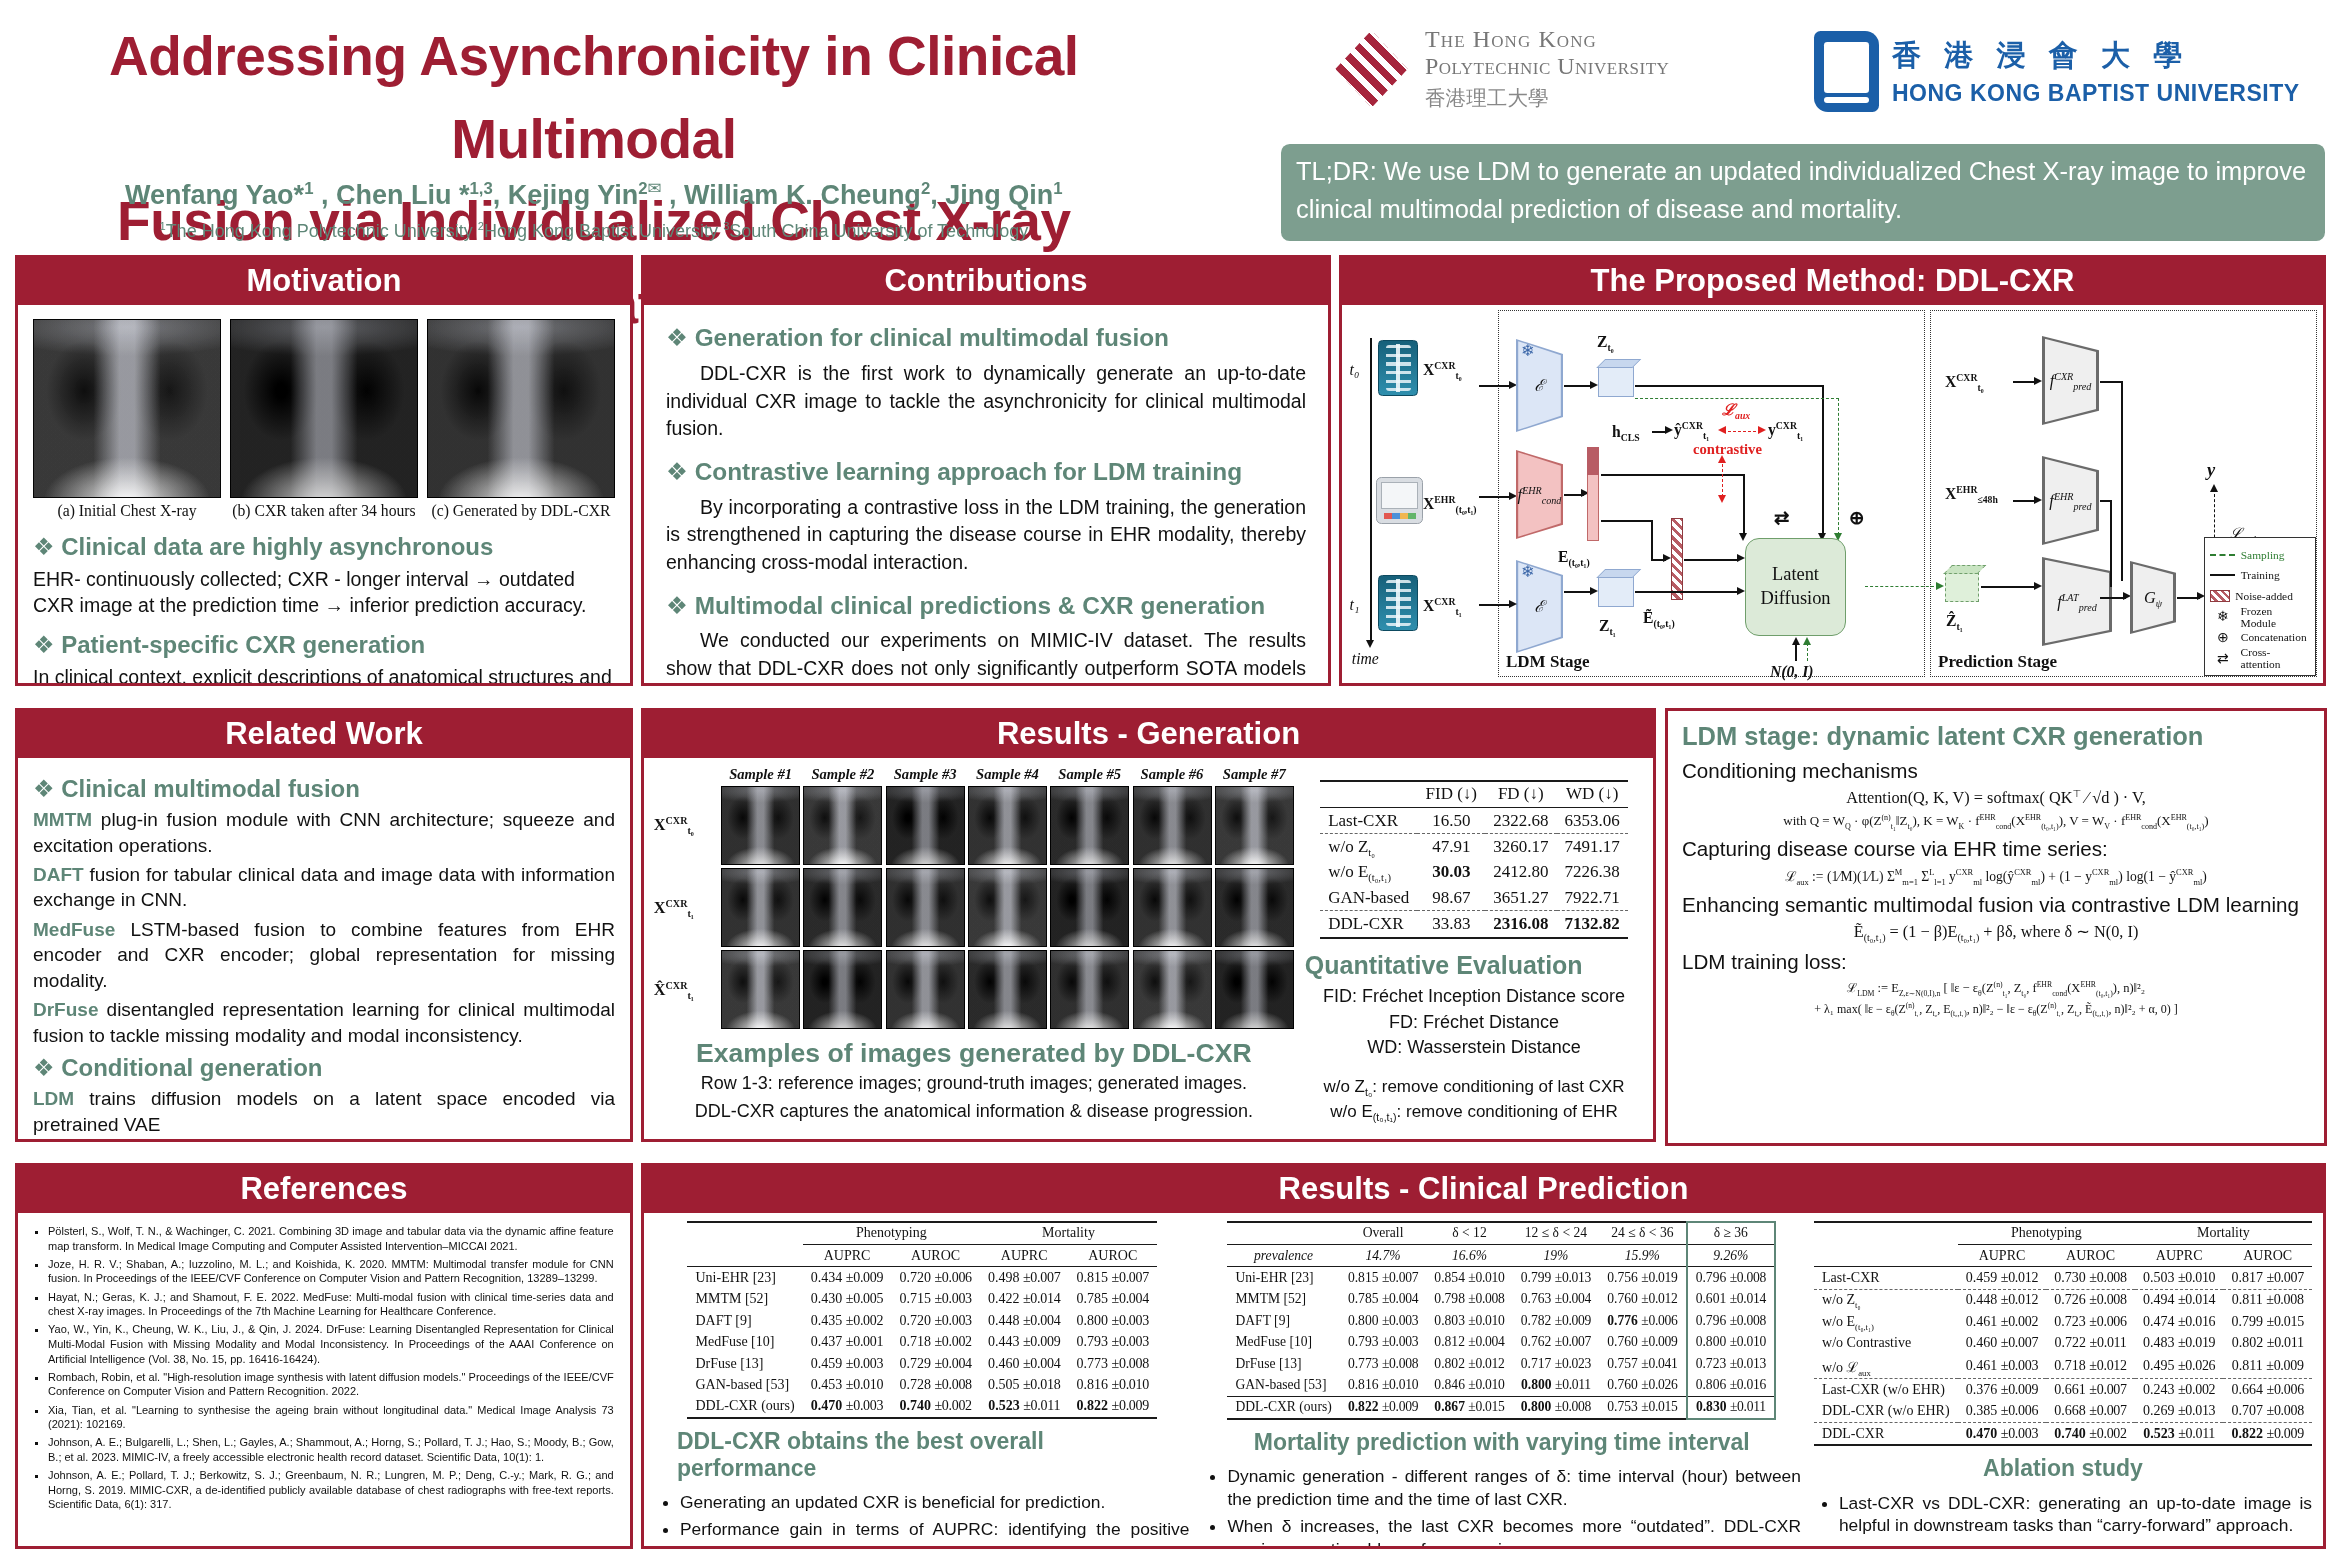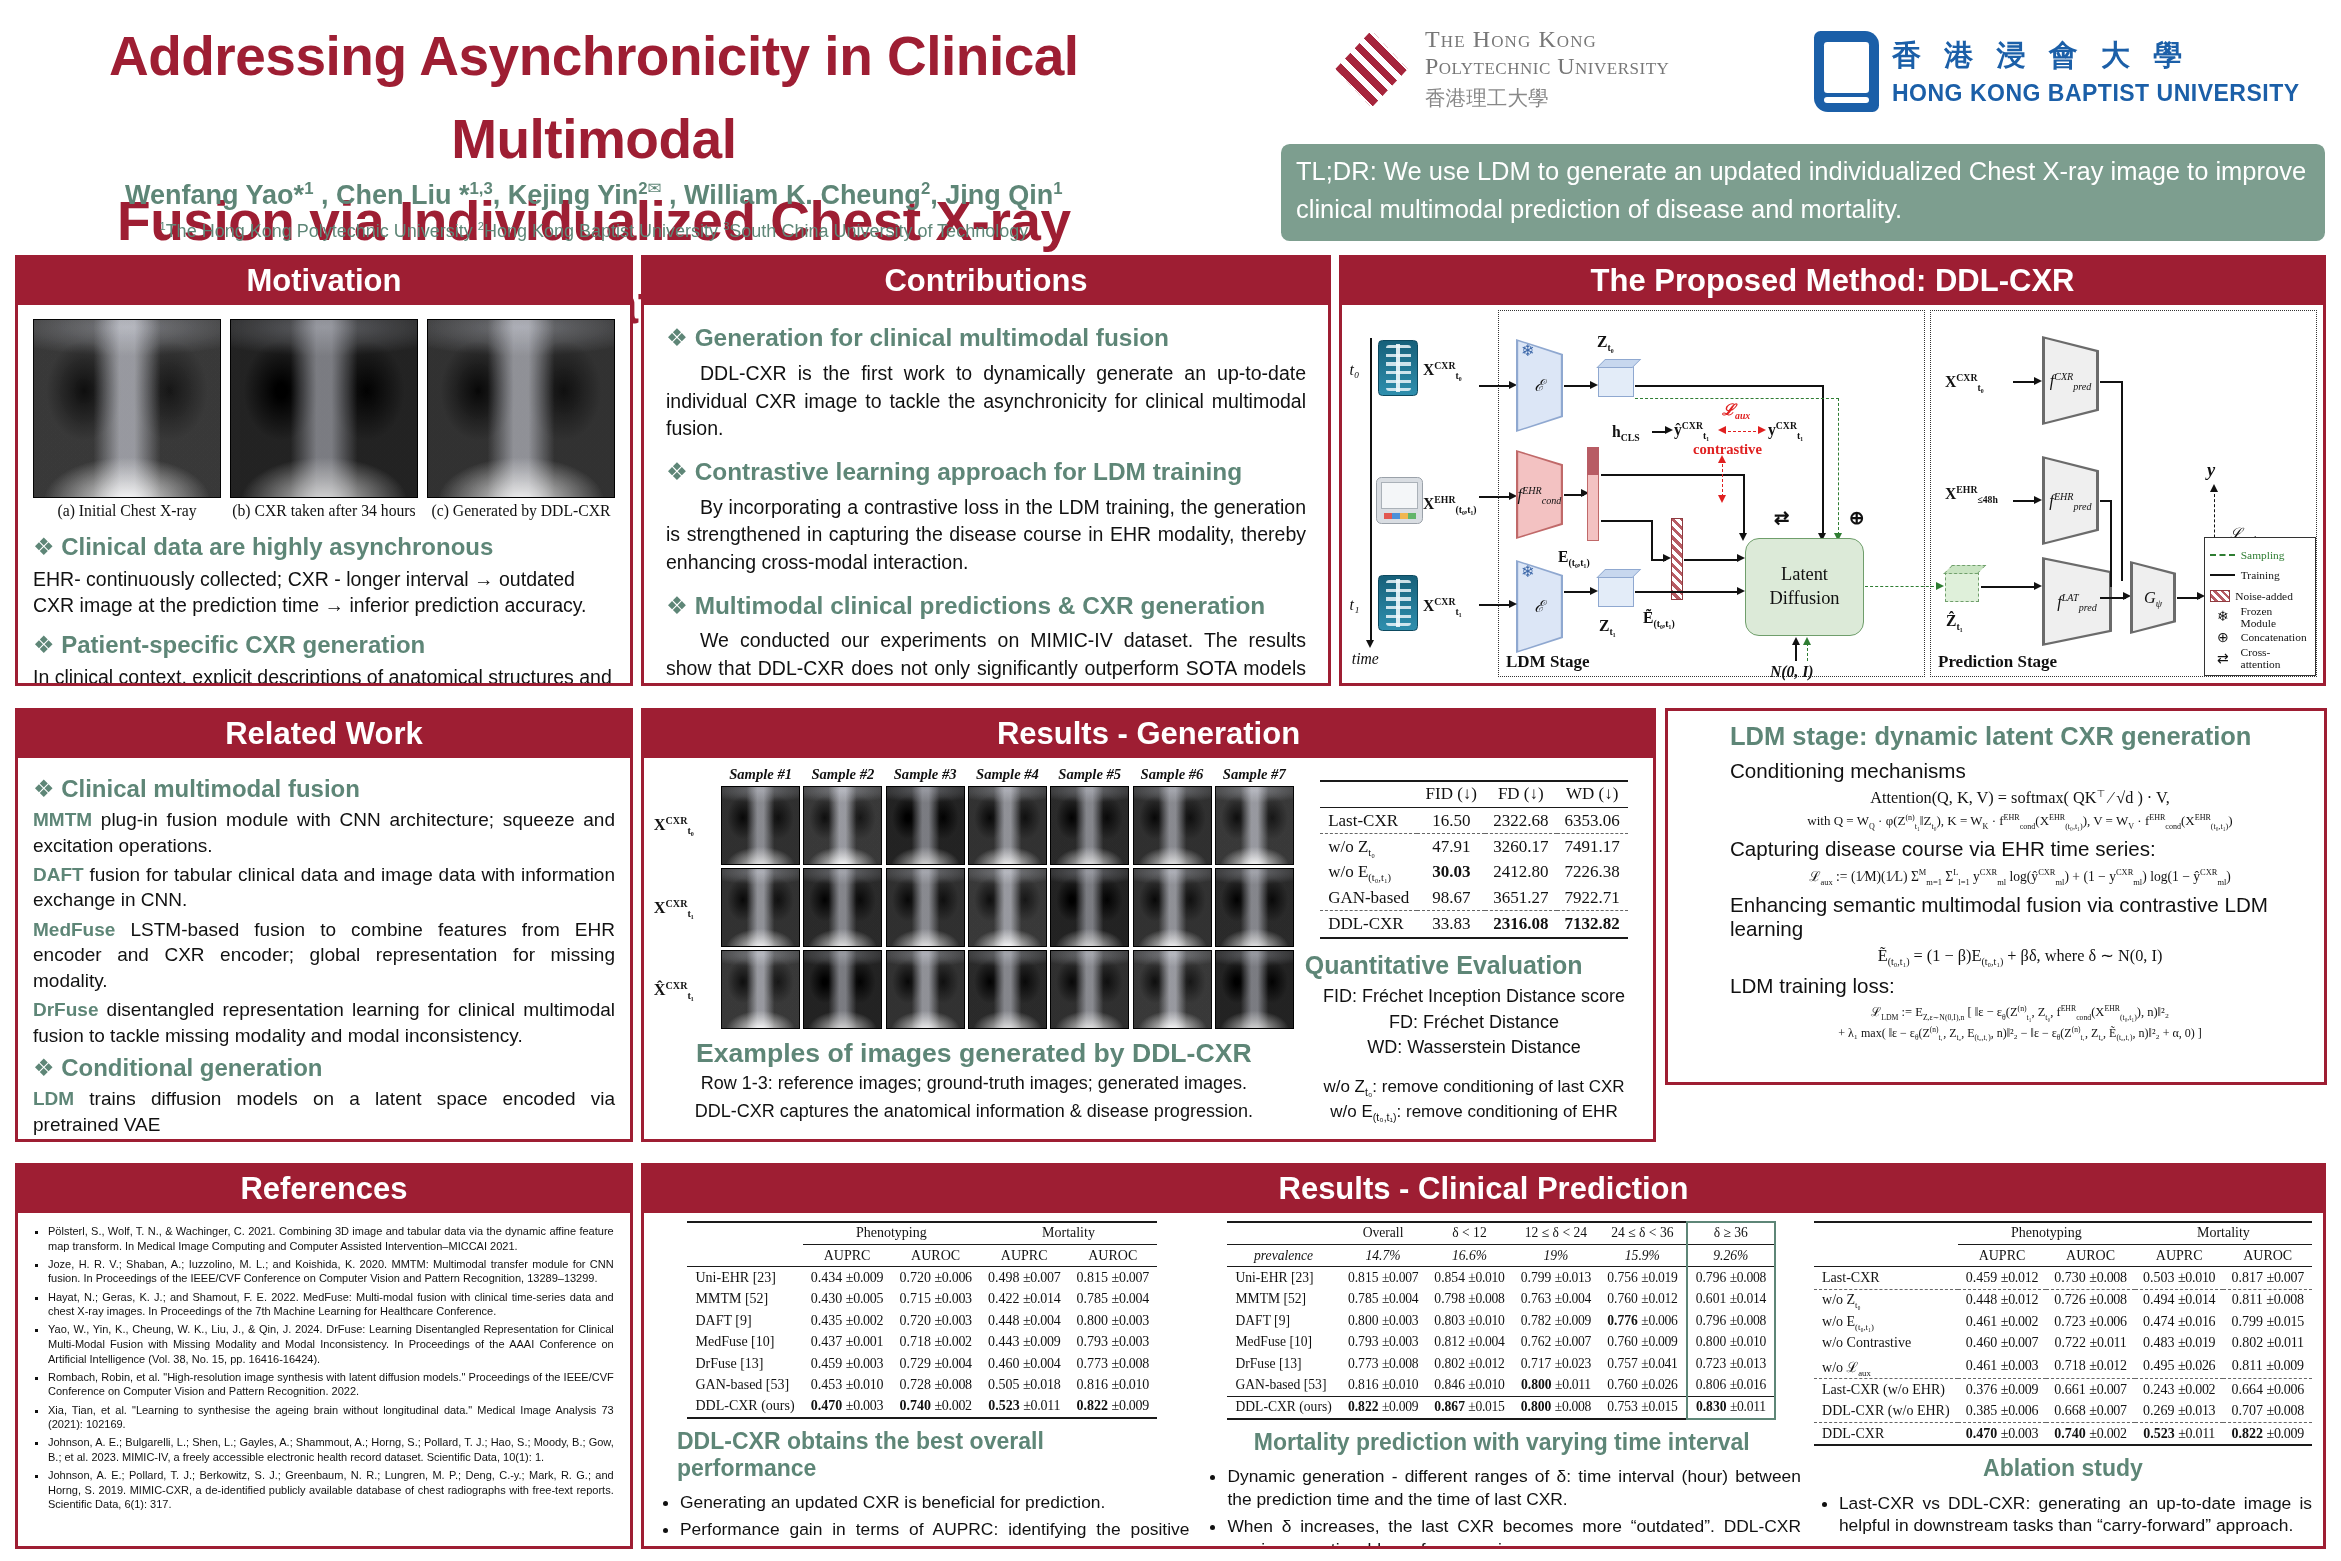--- a/index.html
+++ b/index.html
@@ -44,21 +44,21 @@
 
   
   .panel{position:absolute; border:3.8px solid var(--red); background:#fff; overflow:hidden;}
   .phead{background:var(--red); color:#fff; font-weight:bold; text-align:center;
     font-size:31px; height:47px; line-height:46px;}
   #p-motivation{left:15px; top:255px; width:618px; height:431px;}
   #p-contrib  {left:641px; top:255px; width:690px; height:431px;}
   #p-method   {left:1339px; top:255px; width:987px; height:431px;}
   #p-related  {left:15px; top:708px; width:618px; height:434px;}
   #p-resgen   {left:641px; top:708px; width:1015px; height:434px;}
-  #p-ldm      {left:1665px; top:708px; width:662px; height:377px;padding-left:48px;}
+  #p-ldm      {left:1665px; top:708px; width:662px; height:438px;}
   #p-refs     {left:15px; top:1163px; width:618px; height:386px;}
   #p-respred  {left:641px; top:1163px; width:1685px; height:386px;}
 
   .greenhead{color:var(--green); font-weight:bold;}
 
   
   .xray{background-color:#2b2b2b; border:1.1px solid #000;
     background-image:
       radial-gradient(ellipse 62% 34% at 50% 102%, rgba(232,232,232,.96), rgba(232,232,232,0) 72%),
       linear-gradient(90deg, rgba(0,0,0,0) 32%, rgba(210,212,222,.55) 46%, rgba(210,212,222,.55) 54%, rgba(0,0,0,0) 68%),
@@ -357,21 +357,21 @@
       <span class="snow" style="left:179px;top:257px;">❄</span>
       <div class="ln" style="left:137px;top:299px;width:34px;height:1.6px;"></div>
       <div class="ah r" style="left:167px;top:295px;"></div>
       <div class="ln" style="left:222px;top:286px;width:29px;height:1.6px;"></div>
       <div class="ah r" style="left:248px;top:282px;"></div>
       <div class="cube" style="left:256px;top:271px;width:36px;height:31px;"></div>
       <span class="mlab bold" style="left:257px;top:312px;">Z<sub>t₁</sub></span>
       <div class="ln" style="left:293px;top:286px;width:104px;height:1.6px;"></div>
       <div class="ah r" style="left:395px;top:282px;"></div>
 
-      <div class="ldbox" style="left:403px;top:233px;width:119px;height:98px;">
+      <div class="ldbox" style="left:403px;top:233px;width:101px;height:98px;">
         <span style="width:81px;">Latent Diffusion</span>
       </div>
       <div class="ln" style="left:453px;top:338px;width:1.6px;height:18.4px;"></div>
       <div class="ah u" style="left:450px;top:332px;"></div>
       <div class="lngv" style="left:465px;top:338px;height:18.4px;"></div>
       <div class="ah u gu" style="left:461px;top:332px;"></div>
       <span class="mlab bold it" style="left:428px;top:358px;">N(0, I)</span>
 
       <div class="lng" style="left:523px;top:281px;width:74px;"></div>
       <div class="ah r gr" style="left:594px;top:277px;"></div>

